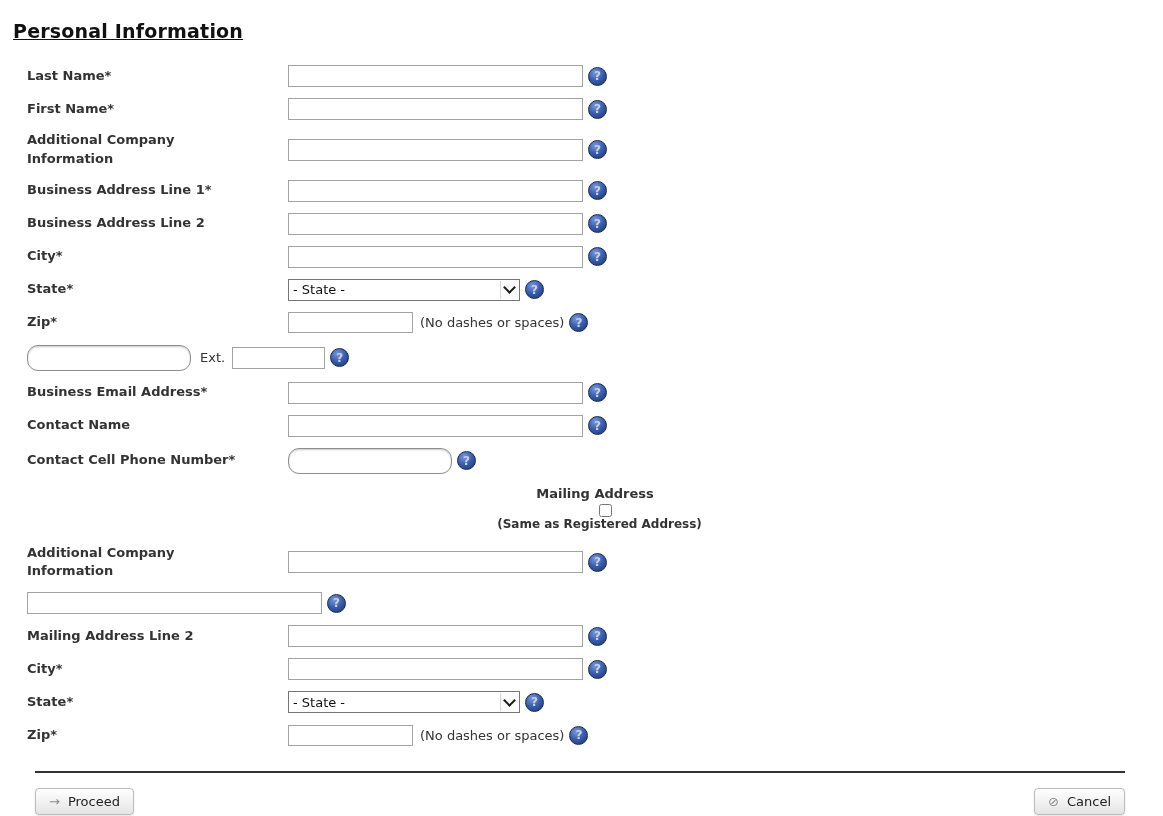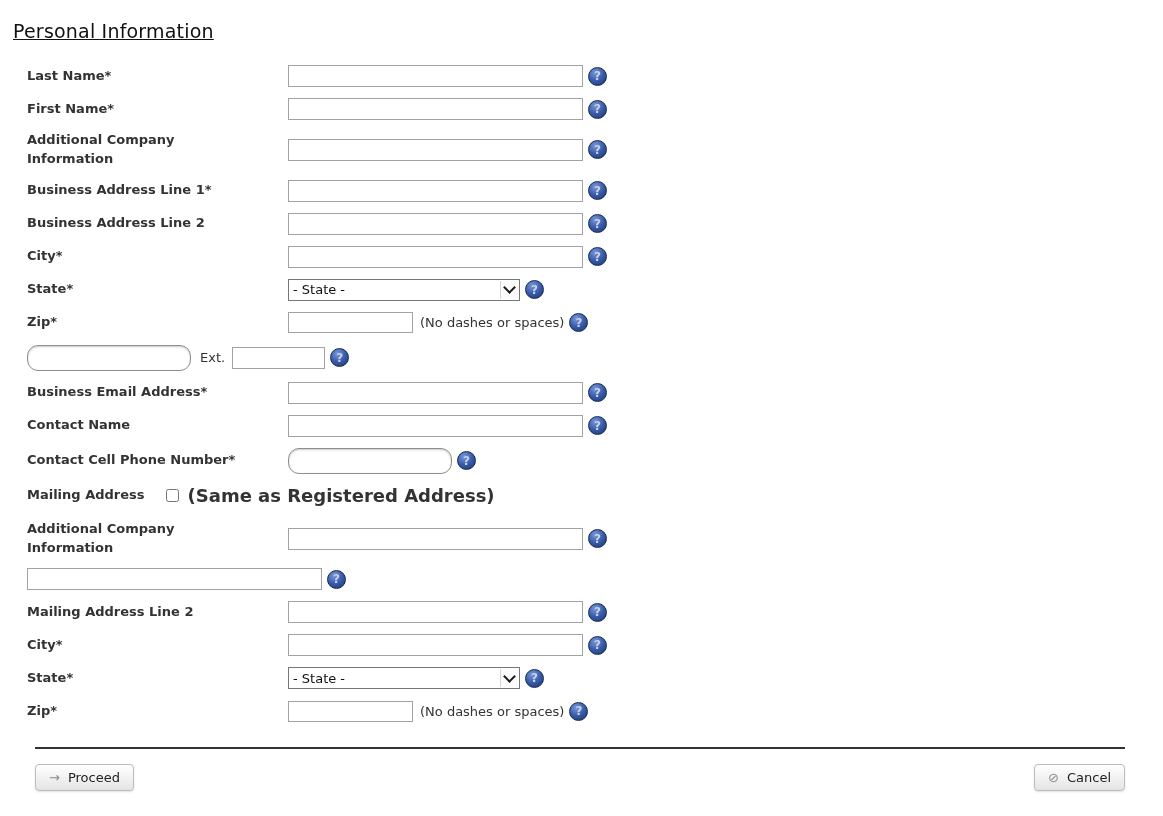--- a/index.html
+++ b/index.html
@@ -9,21 +9,21 @@
     height: 816px;
     background: #ffffff;
     font-family: "DejaVu Sans", "Liberation Sans", sans-serif;
     overflow: hidden;
   }
   .page { width: 1163px; height: 816px; box-sizing: border-box; }
 
   .page-title {
     margin: 20px 0 23px 13px;
     font-size: 19px;
-    font-weight: 400;
+    font-weight: 700;
     color: #111111;
     text-decoration: underline;
     letter-spacing: 0.2px;
   }
 
   .form-area { padding-left: 27px; }
 
   .row {
     display: flex;
     align-items: center;
@@ -131,29 +131,29 @@
     white-space: nowrap;
   }
   .ext-label {
     font-size: 13px;
     font-weight: normal;
     color: #333333;
     margin: 0 7px 0 9px;
     white-space: nowrap;
   }
 
-  .row.checkbox-row { margin-top: 3px; margin-bottom: 13px; }
+  .row.checkbox-row { margin-top: 3px; margin-bottom: 13px; flex-direction: column; }
   .row.checkbox-row .label { width: auto; padding-right: 0; }
   .mail-checkbox {
     width: 13px; height: 13px;
     margin: 0 0 0 21px;
     cursor: pointer;
   }
   .checkbox-note {
-    font-size: 18px;
+    font-size: 12px;
     font-weight: bold;
     color: #333333;
     margin-left: 9px;
     white-space: nowrap;
   }
 
   .divider {
     margin: 25px 38px 0 35px;
     border-top: 2px solid #333333;
     height: 0;

